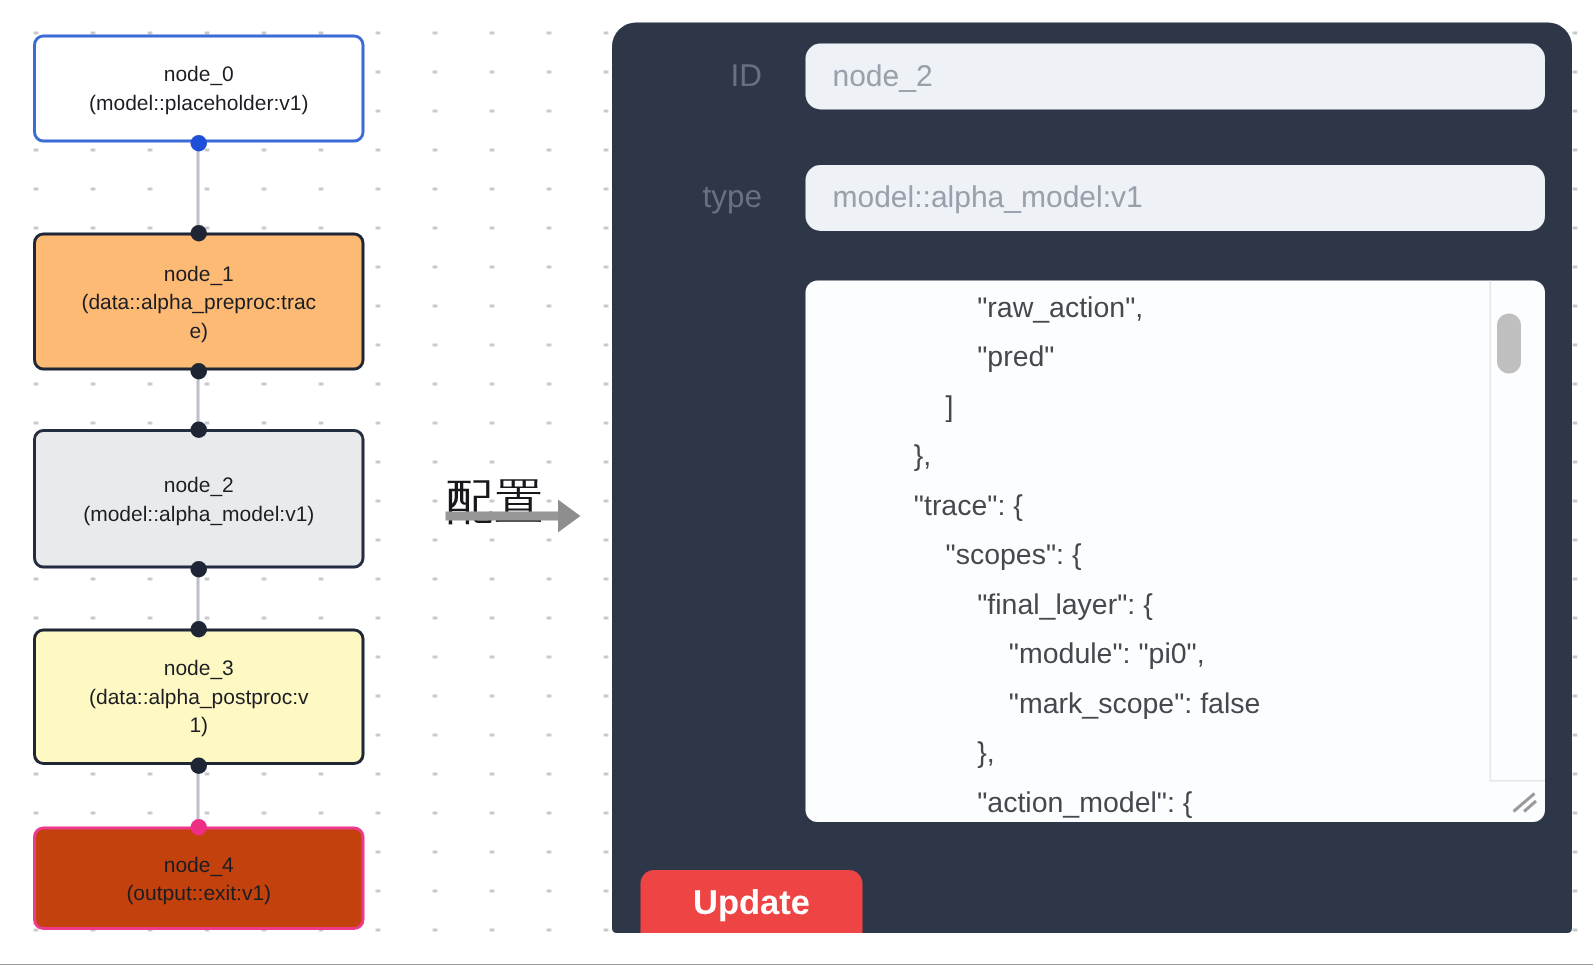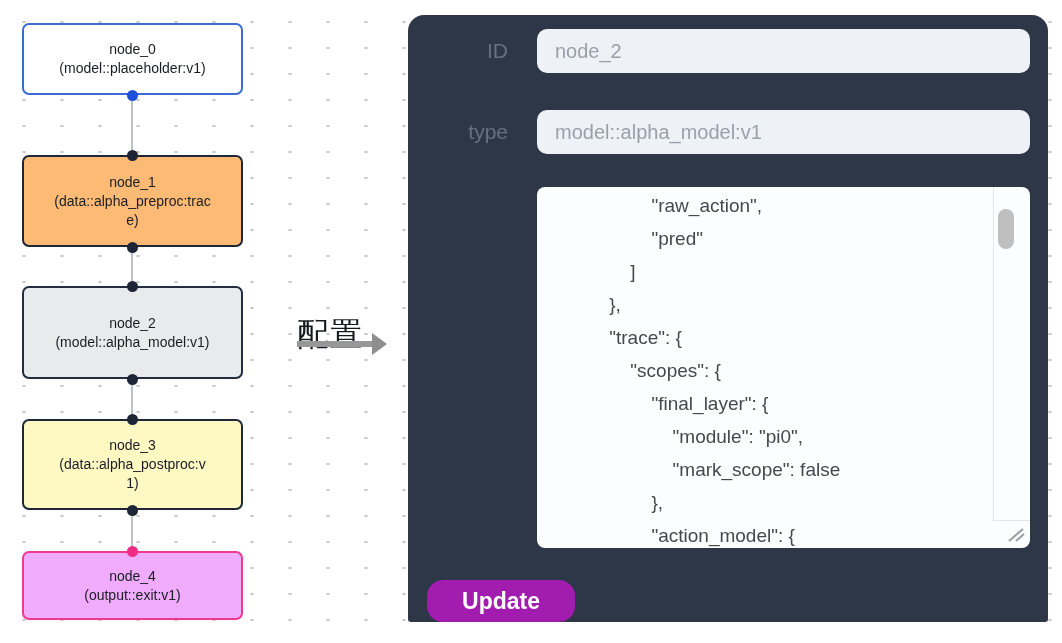--- a/index.html
+++ b/index.html
@@ -205,21 +205,21 @@
   <div class="port" style="top: 281px; background: rgb(30, 37, 53);"></div>
   <div class="port" style="top: 374px; background: rgb(30, 37, 53);"></div>
 
   <div class="node" style="top: 419px; height: 91px; border-color: rgb(31, 39, 55); background: #fef9c3;">
     <div class="title">node_3</div>
     <div class="subtitle">(data::alpha_postproc:v1)</div>
   </div>
   <div class="port" style="top: 414px; background: rgb(30, 37, 53);"></div>
   <div class="port" style="top: 505px; background: rgb(30, 37, 53);"></div>
 
-  <div class="node" style="top: 551px; height: 69px; border-color: rgb(238, 58, 140); background: #f0abfc;">
+  <div class="node" style="top: 551px; height: 69px; border-color: rgb(238, 58, 140); background: #c2410c;">
     <div class="title">node_4</div>
     <div class="subtitle">(output::exit:v1)</div>
   </div>
   <div class="port" style="top: 546px; background: rgb(238, 45, 132);"></div>
 </div>
 
 <div class="transition-label">配置</div>
 <div class="arrow-line"></div>
 <div class="arrow-head"></div>
 
@@ -245,14 +245,14 @@
                 "action_model": {</pre>
     <div class="scroll-track-line"></div>
     <div class="scroll-corner-line"></div>
     <div class="scroll-thumb"></div>
     <svg class="resize-grip" viewBox="0 0 22 18">
       <line x1="4" y1="16" x2="18" y2="4" stroke="#9a9a9a" stroke-width="2"></line>
       <line x1="11" y1="16" x2="19" y2="9" stroke="#9a9a9a" stroke-width="2"></line>
     </svg>
   </div>
 
-  <button class="update-btn" style="background: #a21caf; border-radius: 16px;">Update</button>
+  <button class="update-btn" style="background: #ef4444;">Update</button>
 </div>
 
 </body></html>

